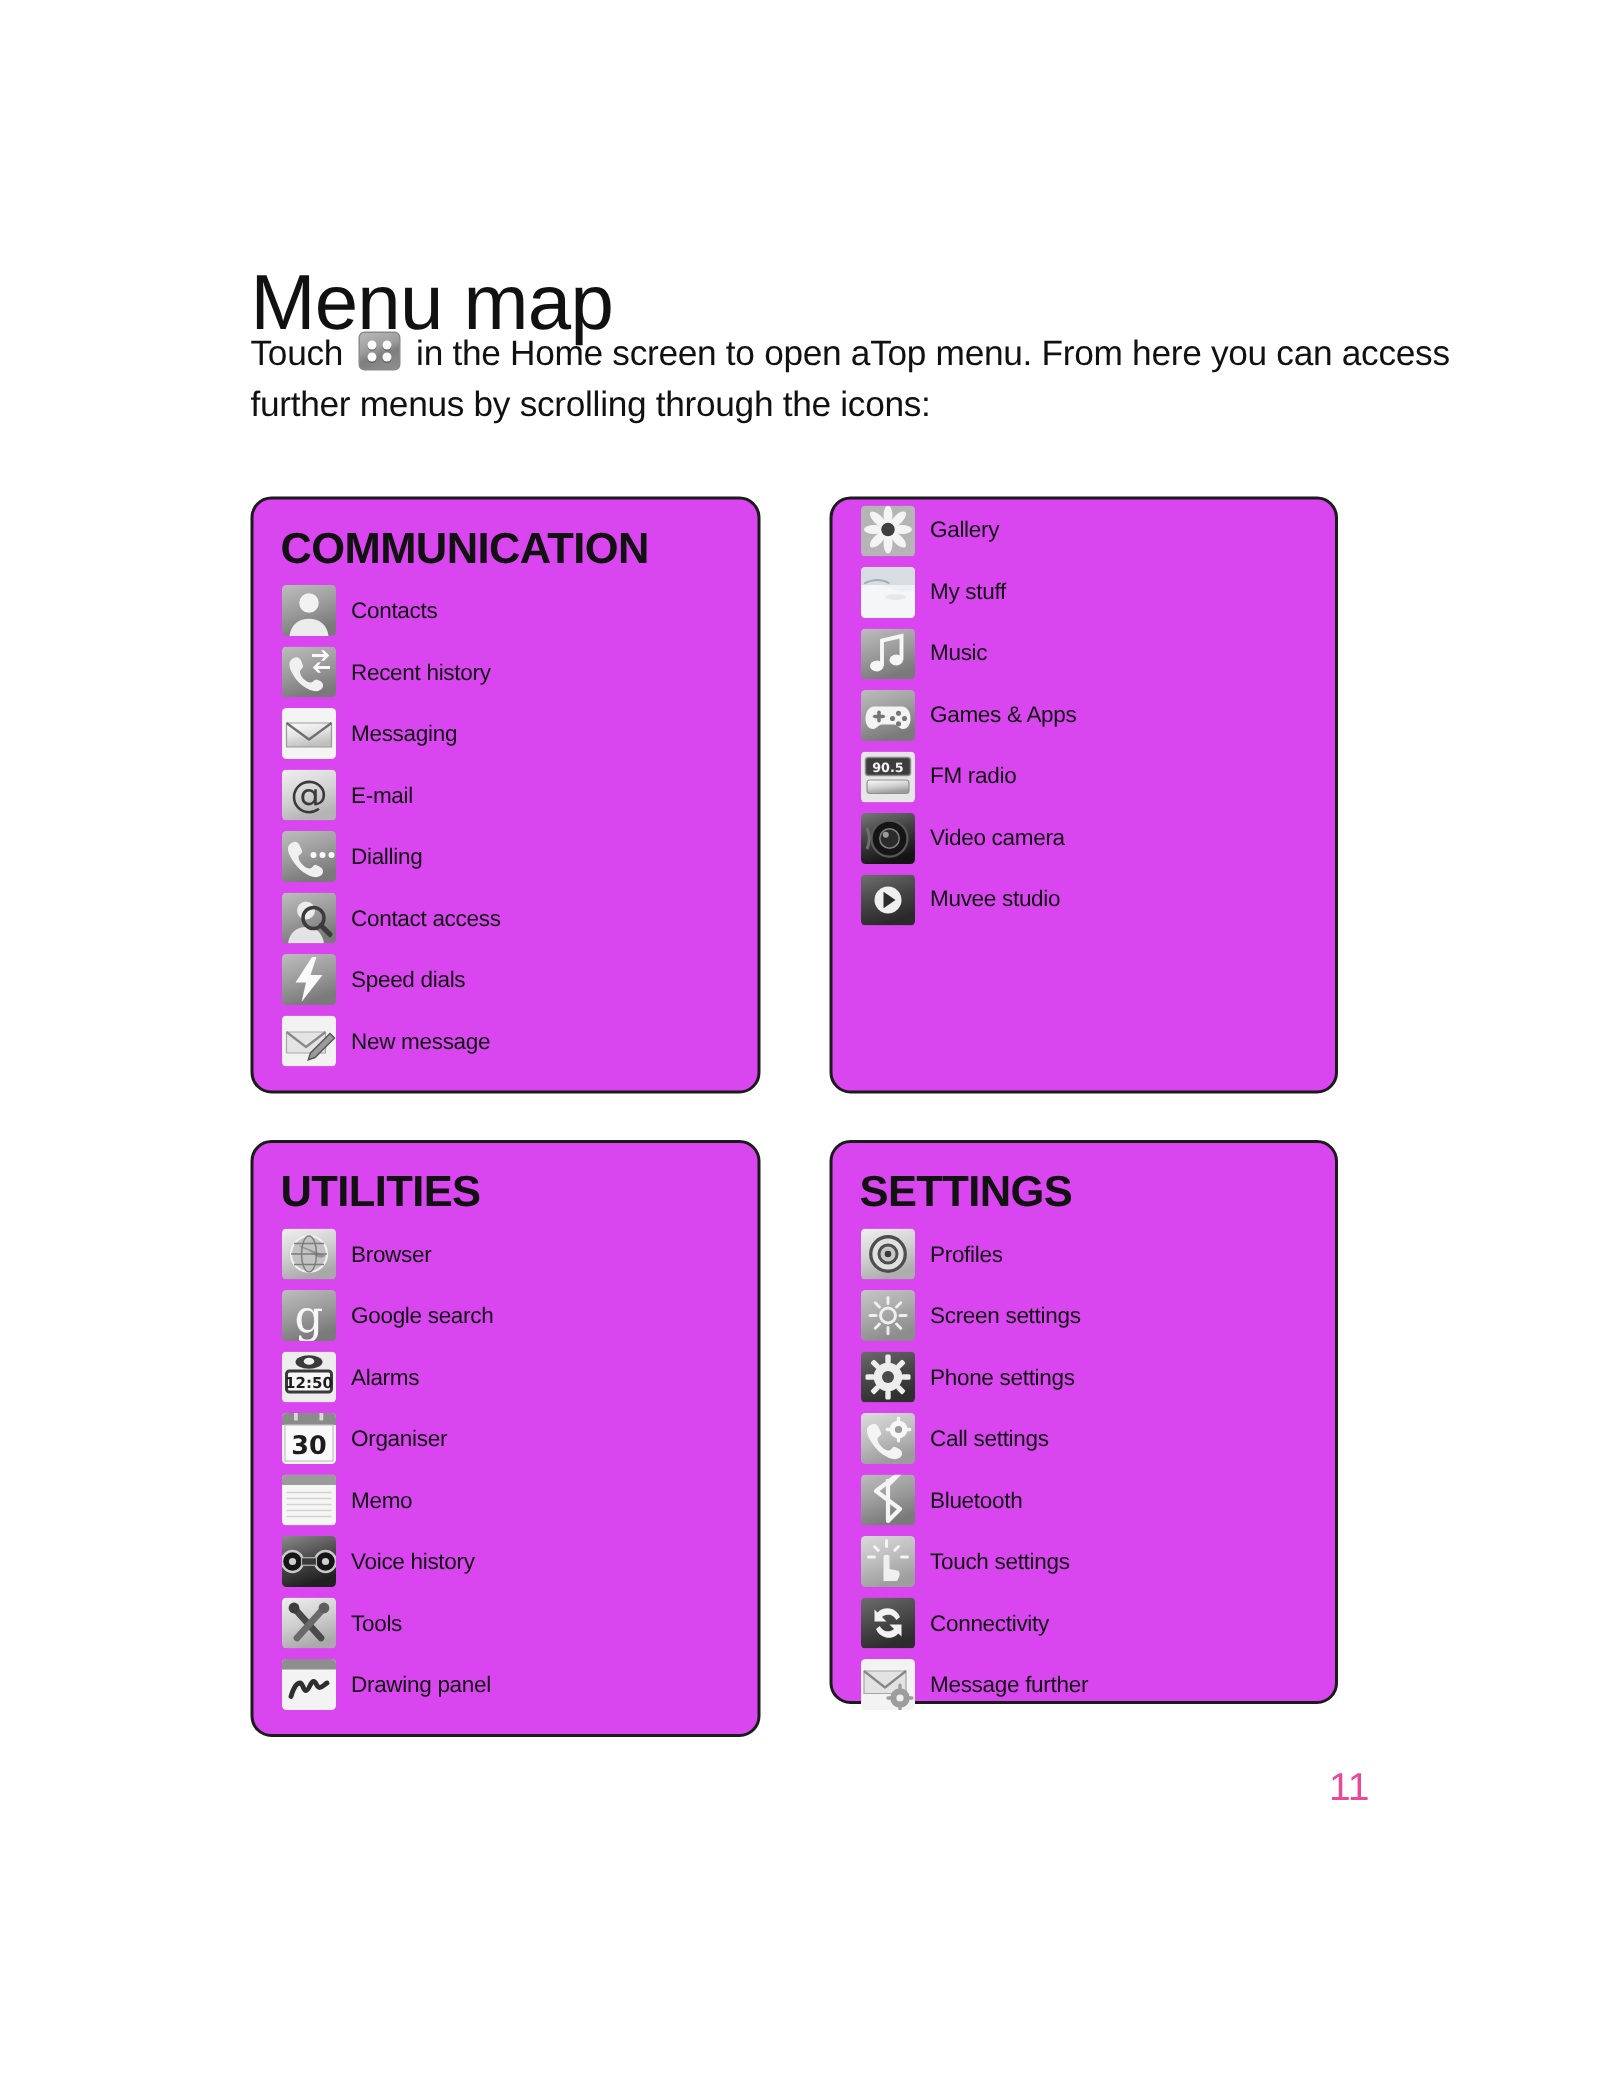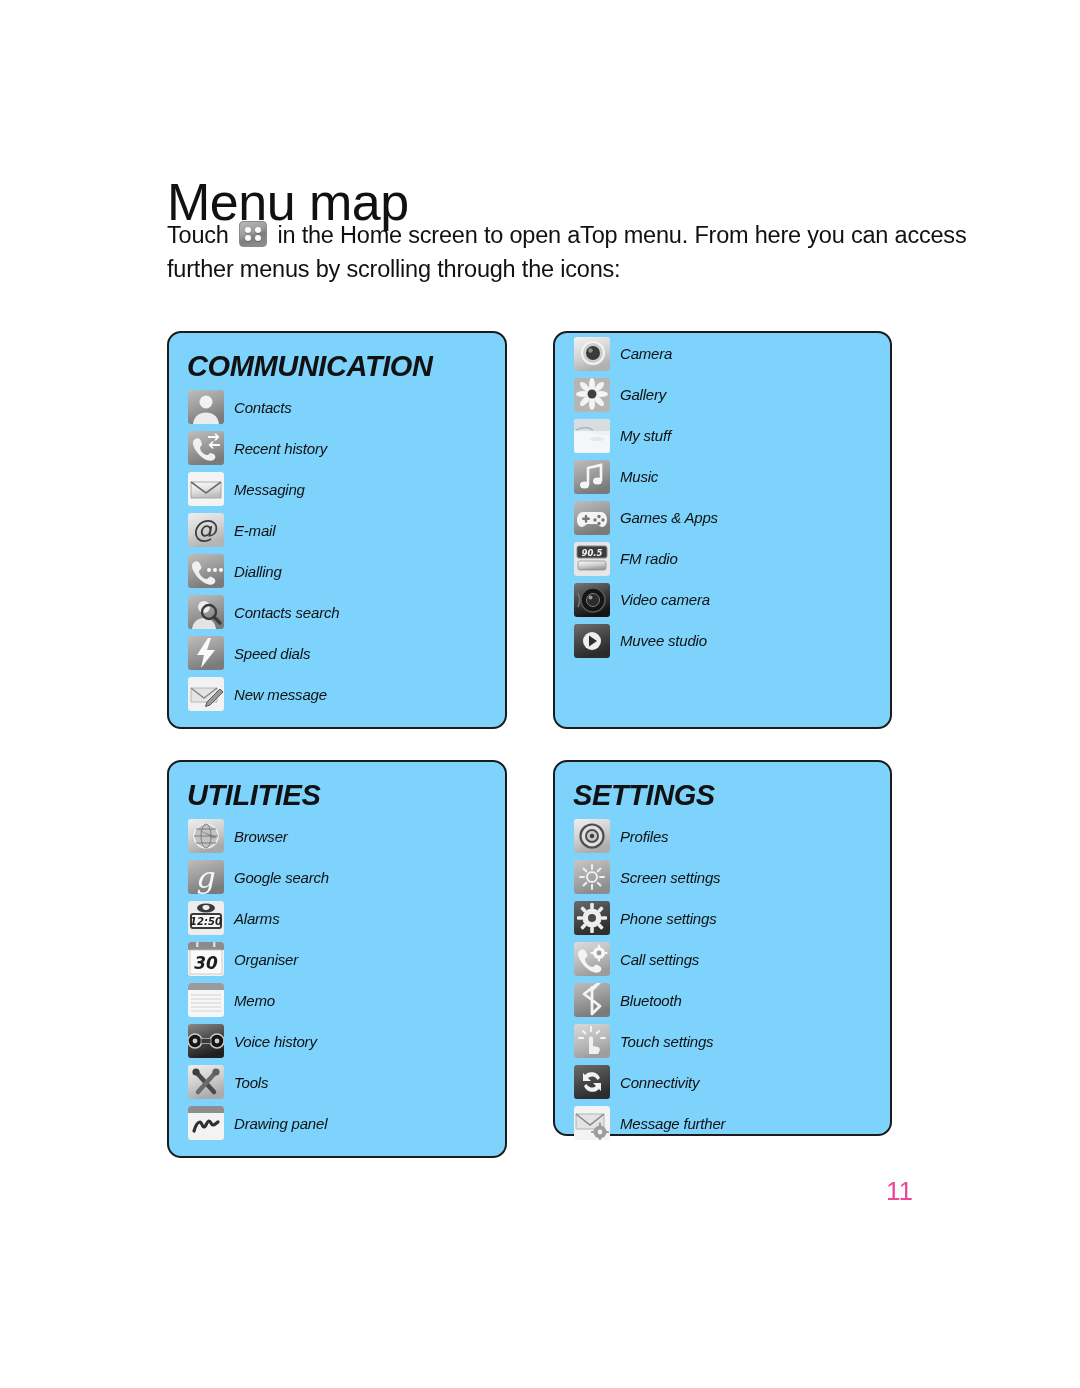--- a/index.html
+++ b/index.html
@@ -45,22 +45,21 @@
   .topmenu-icon i:nth-child(1){ left:5px;  top:5px; }
   .topmenu-icon i:nth-child(2){ right:5px; top:5px; }
   .topmenu-icon i:nth-child(3){ left:5px;  bottom:5px; }
   .topmenu-icon i:nth-child(4){ right:5px; bottom:5px; }
 
   
   .panel {
     position:absolute;
     border:2.2px solid #1b1b1b;
     border-radius:14px;
-    background:#7dd3fc;
-    font-style:italic;
+    background:#d946ef;
   }
   #panel-communication { left:167px; top:331px; width:340px; height:398px; }
   #panel-entertainment { left:553px; top:331px; width:339px; height:398px; }
   #panel-utilities     { left:167px; top:760px; width:340px; height:398px; }
   #panel-settings      { left:553px; top:760px; width:339px; height:376px; }
 
   .panel-title {
     font-size:29px; font-weight:700; letter-spacing:-0.4px;
     color:#111; margin:18px 0 4px 18px; line-height:1.1;
   }
@@ -208,21 +207,21 @@
                   <stop offset="1" stop-color="#7a7a7a"></stop>
                 </linearGradient>
               </defs>
               <rect width="36" height="34" fill="url(#g5)"></rect>
               <circle cx="16" cy="12" r="6" fill="#ececec"></circle>
               <path d="M4 34c1-7.5 6-11 12-11s11 3.5 12 11z" fill="#e4e4e4"></path>
               <circle cx="21" cy="17" r="7" fill="none" stroke="#3c3c3c" stroke-width="2.4"></circle>
               <path d="M26 22l6 6" stroke="#3c3c3c" stroke-width="3.4" stroke-linecap="round"></path>
             </svg>
           </span>
-          <span class="item-label">Contacts search</span>
+          <span class="item-label">Contact access</span>
         </li>
         <li class="item">
           <span class="ic">
             <svg viewBox="0 0 36 34" preserveAspectRatio="none">
               <defs>
                 <linearGradient id="g6" x1="0" y1="0" x2="0.35" y2="1">
                   <stop offset="0" stop-color="#bdbdbd"></stop>
                   <stop offset="0.55" stop-color="#9b9b9b"></stop>
                   <stop offset="1" stop-color="#7a7a7a"></stop>
                 </linearGradient>
@@ -242,38 +241,20 @@
               <path d="M32 12l3 3-13 13-4.5 1.5L19 25z" fill="#9a9a9a" stroke="#5a5a5a" stroke-width="1"></path>
             </svg>
           </span>
           <span class="item-label">New message</span>
         </li>
       </ul>
   </div>
 
   <div class="panel" id="panel-entertainment">
     <ul class="items">
-        <li class="item">
-          <span class="ic">
-            <svg viewBox="0 0 36 34" preserveAspectRatio="none">
-              <defs>
-                <linearGradient id="g8" x1="0" y1="0" x2="0.35" y2="1">
-                  <stop offset="0" stop-color="#f2f2f2"></stop>
-                  <stop offset="0.55" stop-color="#d6d6d6"></stop>
-                  <stop offset="1" stop-color="#b0b0b0"></stop>
-                </linearGradient>
-              </defs>
-              <rect width="36" height="34" fill="url(#g8)"></rect>
-              <circle cx="19" cy="16" r="11" fill="#cdcdcd" stroke="#f3f3f3" stroke-width="2"></circle>
-              <circle cx="19" cy="16" r="7" fill="#3a3a3a"></circle>
-              <circle cx="16.5" cy="13.5" r="2.2" fill="#8d8d8d"></circle>
-            </svg>
-          </span>
-          <span class="item-label">Camera</span>
-        </li>
         <li class="item">
           <span class="ic">
             <svg viewBox="0 0 36 34" preserveAspectRatio="none">
               <rect width="36" height="34" fill="#b5b5b5"></rect>
               <g fill="#f4f4f4">
                 <ellipse cx="18" cy="7" rx="3" ry="7"></ellipse>
                 <ellipse cx="18" cy="25" rx="3" ry="7"></ellipse>
                 <ellipse cx="9" cy="16" rx="7" ry="3"></ellipse>
                 <ellipse cx="27" cy="16" rx="7" ry="3"></ellipse>
                 <ellipse cx="11" cy="9" rx="3" ry="6.5" transform="rotate(-45 11 9)"></ellipse>

